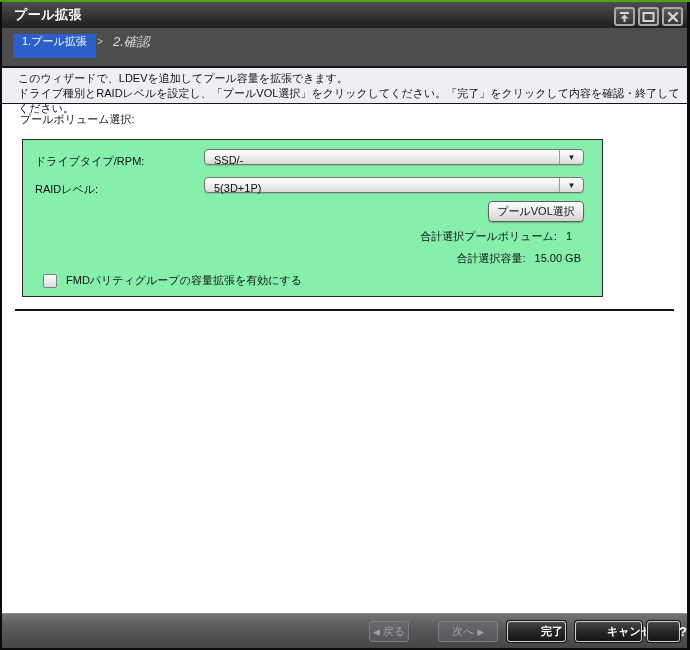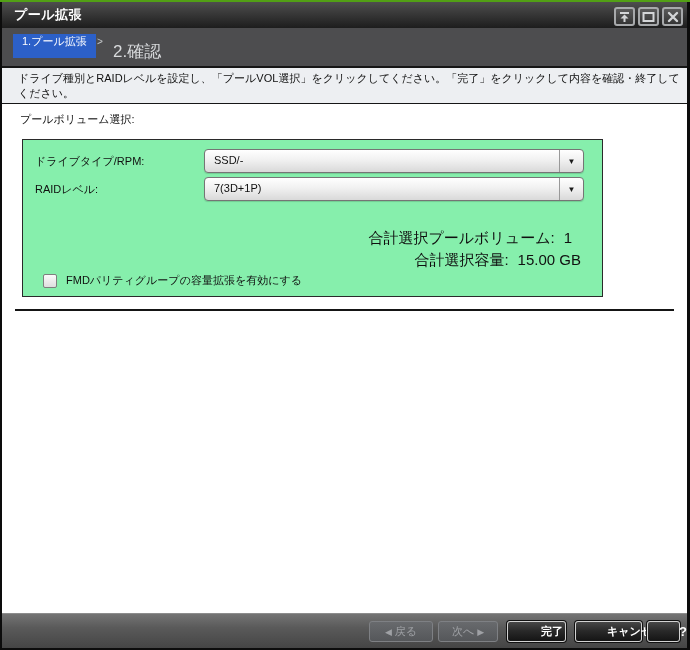--- a/index.html
+++ b/index.html
@@ -30,61 +30,61 @@
     display:flex; align-items:center; justify-content:center; cursor:pointer;
   }
   .winbtn svg { display:block; }
 
   .navbar { position:absolute; left:0; top:28px; width:690px; height:38px; background:#4d4d4f; }
   .step-current {
     position:absolute; left:13px; top:6px; height:24px; line-height:15px;
     padding:0 9px; background:#2c60c8; color:#ffffff; font-size:11px;
   }
   .step-sep { position:absolute; left:97px; top:6px; height:15px; line-height:15px; color:#c3c7ca; font-size:10px; }
-  .step-next { position:absolute; left:113px; top:16px; height:15px; line-height:15px; color:#d9dbdd; font-size:17px; }
+  .step-next { position:absolute; left:113px; top:6px; height:15px; line-height:15px; color:#d9dbdd; font-size:13px;font-style:italic; }
 
   .nav-underline { position:absolute; left:0; top:66px; width:690px; height:2px; background:#161616; }
 
   .instructions {
     position:absolute; left:0; top:68px; width:690px; height:36px;
     background:#edeff2; border-bottom:1px solid #161616;
     padding:3px 0 0 18px; font-size:11px; line-height:15px; color:#101010;
   }
 
   .section-label { position:absolute; left:20px; top:112px; font-size:11px; color:#101010; }
 
   .groupbox {
     position:absolute; left:22px; top:139px; width:581px; height:158px;
     border:1px solid #2a2a2a; background:#86efac;
   }
   .row-label { position:absolute; left:12px; font-size:11px; color:#101010; }
 
   .select {
-    position:absolute; left:181px; width:380px; height:24px;
+    position:absolute; left:181px; width:380px; height:16px;
     border:1px solid #757575; border-radius:4px;
     background:linear-gradient(180deg,#ffffff 0%,#f1f1f1 45%,#d9d9d9 100%);
     box-shadow:0 1px 1px rgba(0,0,0,0.15);
     cursor:pointer;
   }
   .select .sel-text { position:absolute; left:9px; top:0; line-height:20px; font-size:11px; color:#101010; }
   .select .sel-arrow-box {
     position:absolute; right:0; top:0; width:24px; height:100%;
     border-left:1px solid #999999; display:flex; align-items:center; justify-content:center;
   }
   .select .sel-arrow-box span { font-size:8px; color:#1a1a1a; }
 
   .btn-light {
     position:absolute; right:18px; top:61px; width:96px; height:21px;
     border:1px solid #5f5f5f; border-radius:4px;
     background:linear-gradient(180deg,#fdfdfd 0%,#ececec 45%,#d4d4d4 100%);
     box-shadow:0 1px 1px rgba(0,0,0,0.25);
     font-size:11px; color:#101010; text-align:center; line-height:19px; cursor:pointer;
   }
 
-  .total-row { position:absolute; font-size:15px; color:#101010; white-space:nowrap; }
+  .total-row { position:absolute; font-size:11px; color:#101010; white-space:nowrap; }
   .total-row .val { margin-left:9px; }
   .total-volumes { right:30px; top:89px; }
   .total-capacity { right:21px; top:111px; }
 
   .checkbox-row { position:absolute; left:20px; top:133px; display:flex; align-items:center; }
   .checkbox {
     width:14px; height:14px; border:1px solid #7f7f7f; border-radius:2px;
     background:linear-gradient(180deg,#fbfbfb 0%,#dedede 100%); cursor:pointer;
   }
   .checkbox-label { margin-left:9px; font-size:11px; color:#101010; }
@@ -104,21 +104,21 @@
     background:linear-gradient(180deg,#686a6d 0%,#55575a 100%);
     border:1px solid #7e8084; color:#9fa1a5;
   }
   .fbtn-dark {
     background:linear-gradient(180deg,#474747 0%,#2a2a2a 45%,#141414 100%);
     border:1px solid #d2d2d2; color:#ffffff; font-weight:bold;
     box-shadow:0 0 0 1px #111111;
     padding-left:31px;
   }
   .fbtn .arr { font-size:9px; }
-  .btn-back   { left:369px; width:64px;font-family:Liberation Serif, serif; }
+  .btn-back   { left:369px; width:40px;font-family:Liberation Serif, serif; }
   .btn-next   { left:438px; width:60px; }
   .btn-finish { left:507px; width:59px; }
   .btn-cancel { left:575px; width:67px; }
   .btn-help   { left:647px; width:22px; font-size:13px; }
 </style>
 </head>
 <body>
 
 <div class="window">
 
@@ -154,43 +154,45 @@
   </div>
 
   <div class="navbar">
     <div class="step-current">1.プール拡張</div>
     <div class="step-sep">&gt;</div>
     <div class="step-next">2.確認</div>
   </div>
   <div class="nav-underline"></div>
 
   <div class="instructions">
+    <div>このウィザードで、LDEVを追加してプール容量を拡張できます。</div>
     <div>ドライブ種別とRAIDレベルを設定し、「プールVOL選択」をクリックしてください。「完了」をクリックして内容を確認・終了してください。</div>
   </div>
 
   <div class="section-label">プールボリューム選択:</div>
 
   <div class="groupbox">
 
     <div class="row-label" style="top:14px;">ドライブタイプ/RPM:</div>
     <div class="select" style="top:9px;">
       <span class="sel-text">SSD/-</span>
       <span class="sel-arrow-box">
         <span>▼</span>
       </span>
     </div>
 
     <div class="row-label" style="top:42px;">RAIDレベル:</div>
     <div class="select" style="top:37px;">
-      <span class="sel-text">7(3D+1P)</span>
+      <span class="sel-text">5(3D+1P)</span>
       <span class="sel-arrow-box">
         <span>▼</span>
       </span>
     </div>
 
+    <div class="btn-light">プールVOL選択</div>
 
     <div class="total-row total-volumes">
       <span>合計選択プールボリューム:</span><span class="val">1</span>
     </div>
 
     <div class="total-row total-capacity">
       <span>合計選択容量:</span><span class="val">15.00 GB</span>
     </div>
 
     <div class="checkbox-row">

